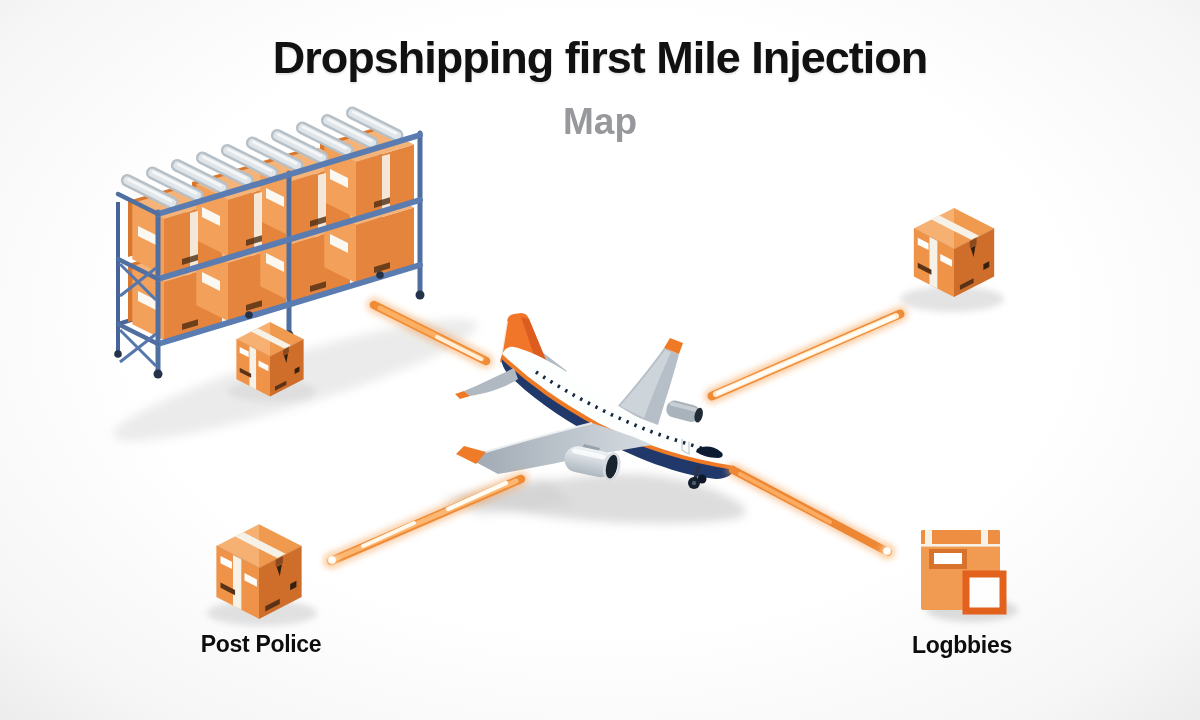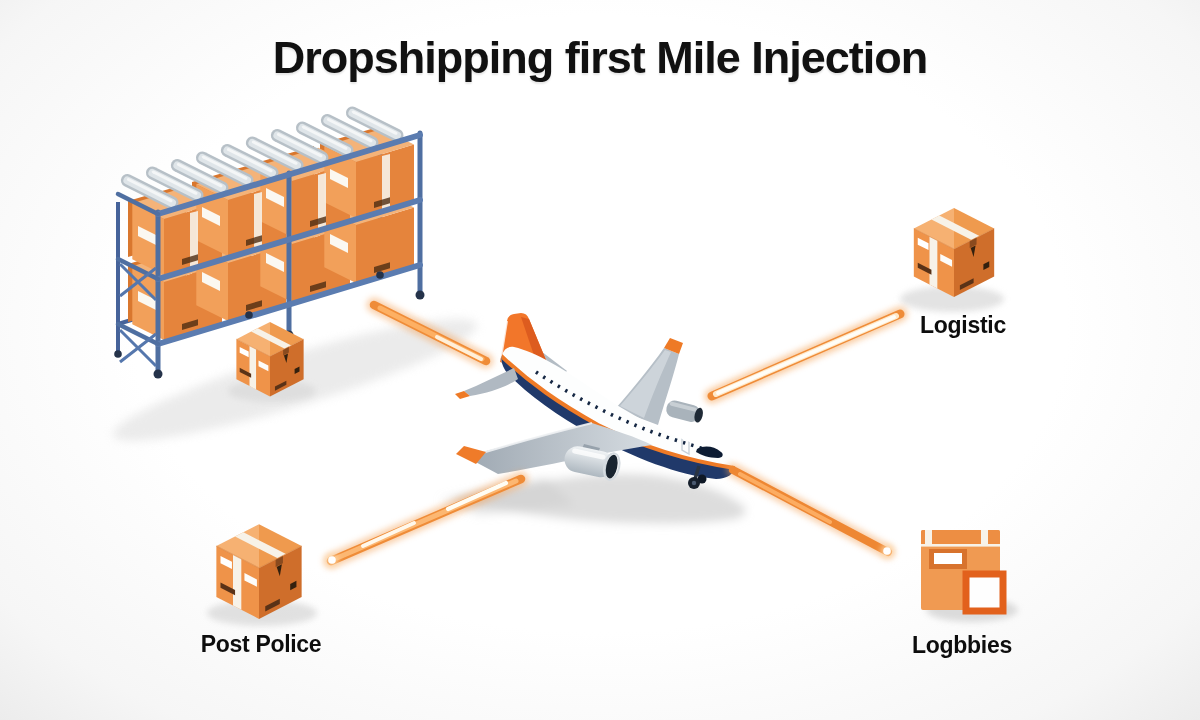--- a/index.html
+++ b/index.html
@@ -339,16 +339,16 @@
       <line x1="733" y1="470" x2="888" y2="552" stroke="#f4a259" stroke-width="14" opacity=".5" filter="url(#f-soft2)"></line>
       <line x1="733" y1="470" x2="888" y2="552" stroke="#ee8733" stroke-width="8"></line>
       <line x1="740" y1="474" x2="830" y2="522" stroke="#ffb36a" stroke-width="4" opacity=".85"></line>
       <circle cx="887" cy="551" r="6" fill="#ffd9a8" filter="url(#f-soft2)" stroke="none"></circle>
       <circle cx="887" cy="551" r="3.8" fill="#ffffff" stroke="none"></circle>
     </g>
   </g>
 </svg>
 
   <div class="page-title">Dropshipping first Mile Injection</div>
-  <div class="node-label lbl-logistic">Logistic</div>
+  <div class="page-subtitle">Map</div>
   <div class="node-label lbl-logbbies">Logbbies</div>
   <div class="node-label lbl-postpolice">Post Police</div>
 </div>
 
 </body></html>

